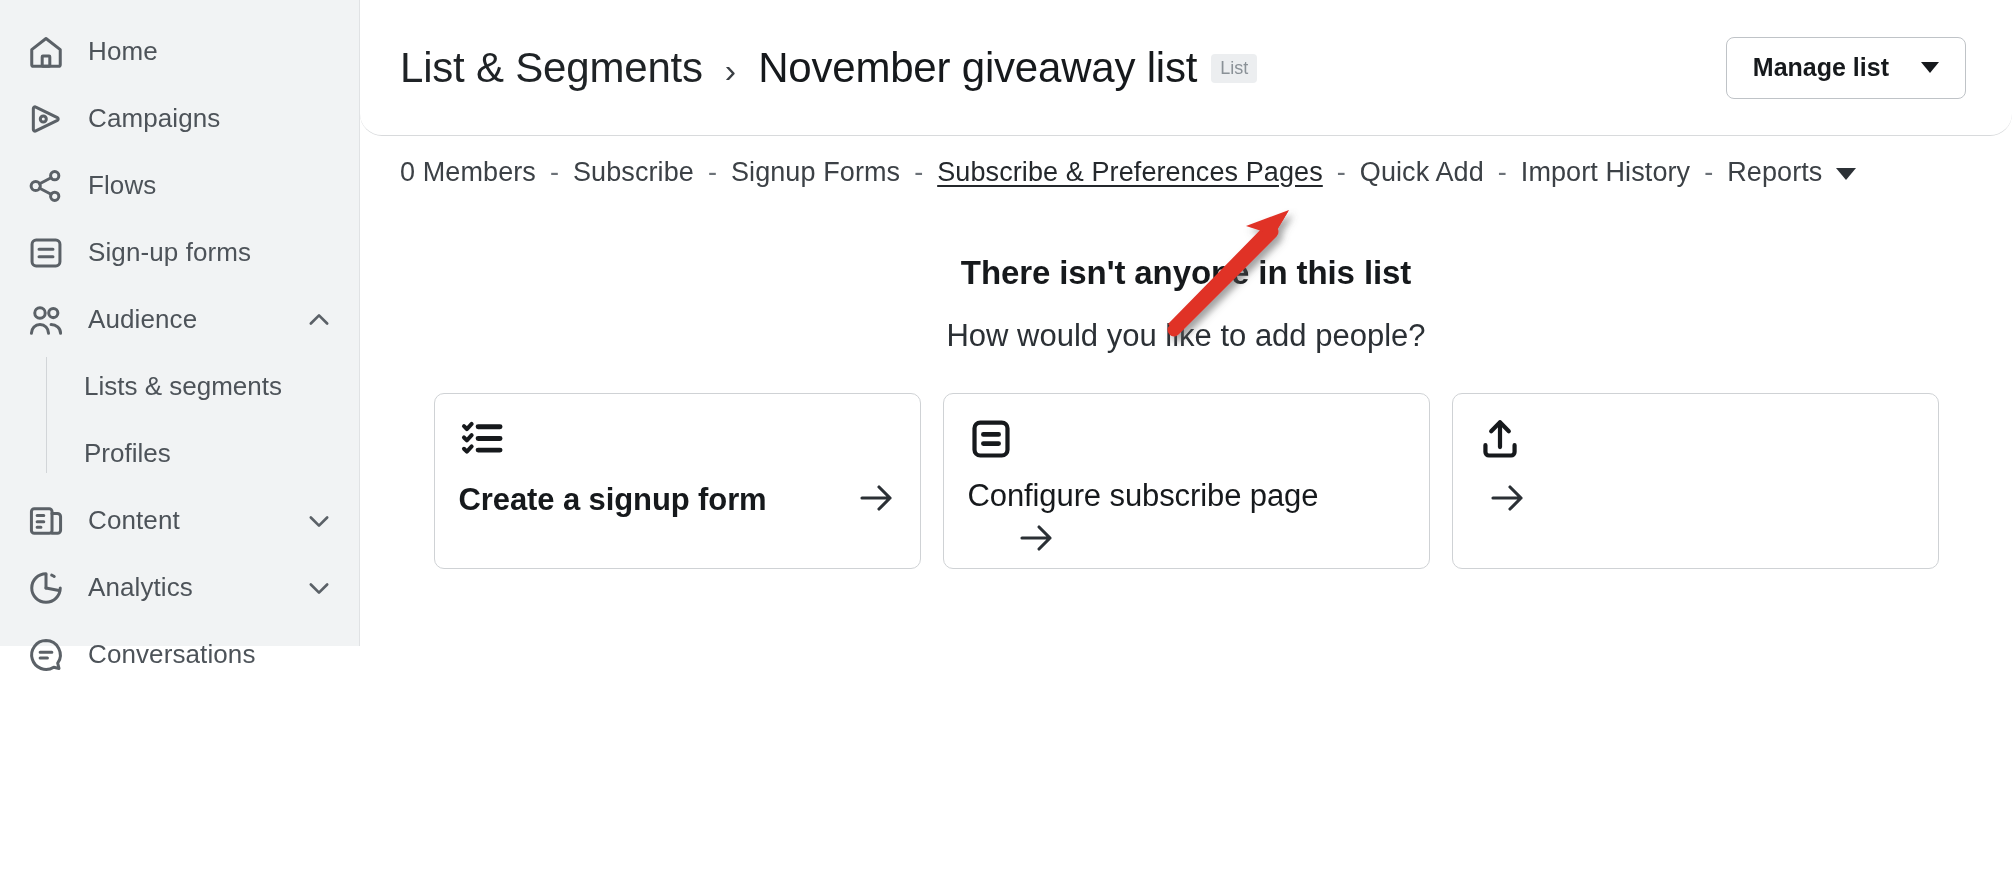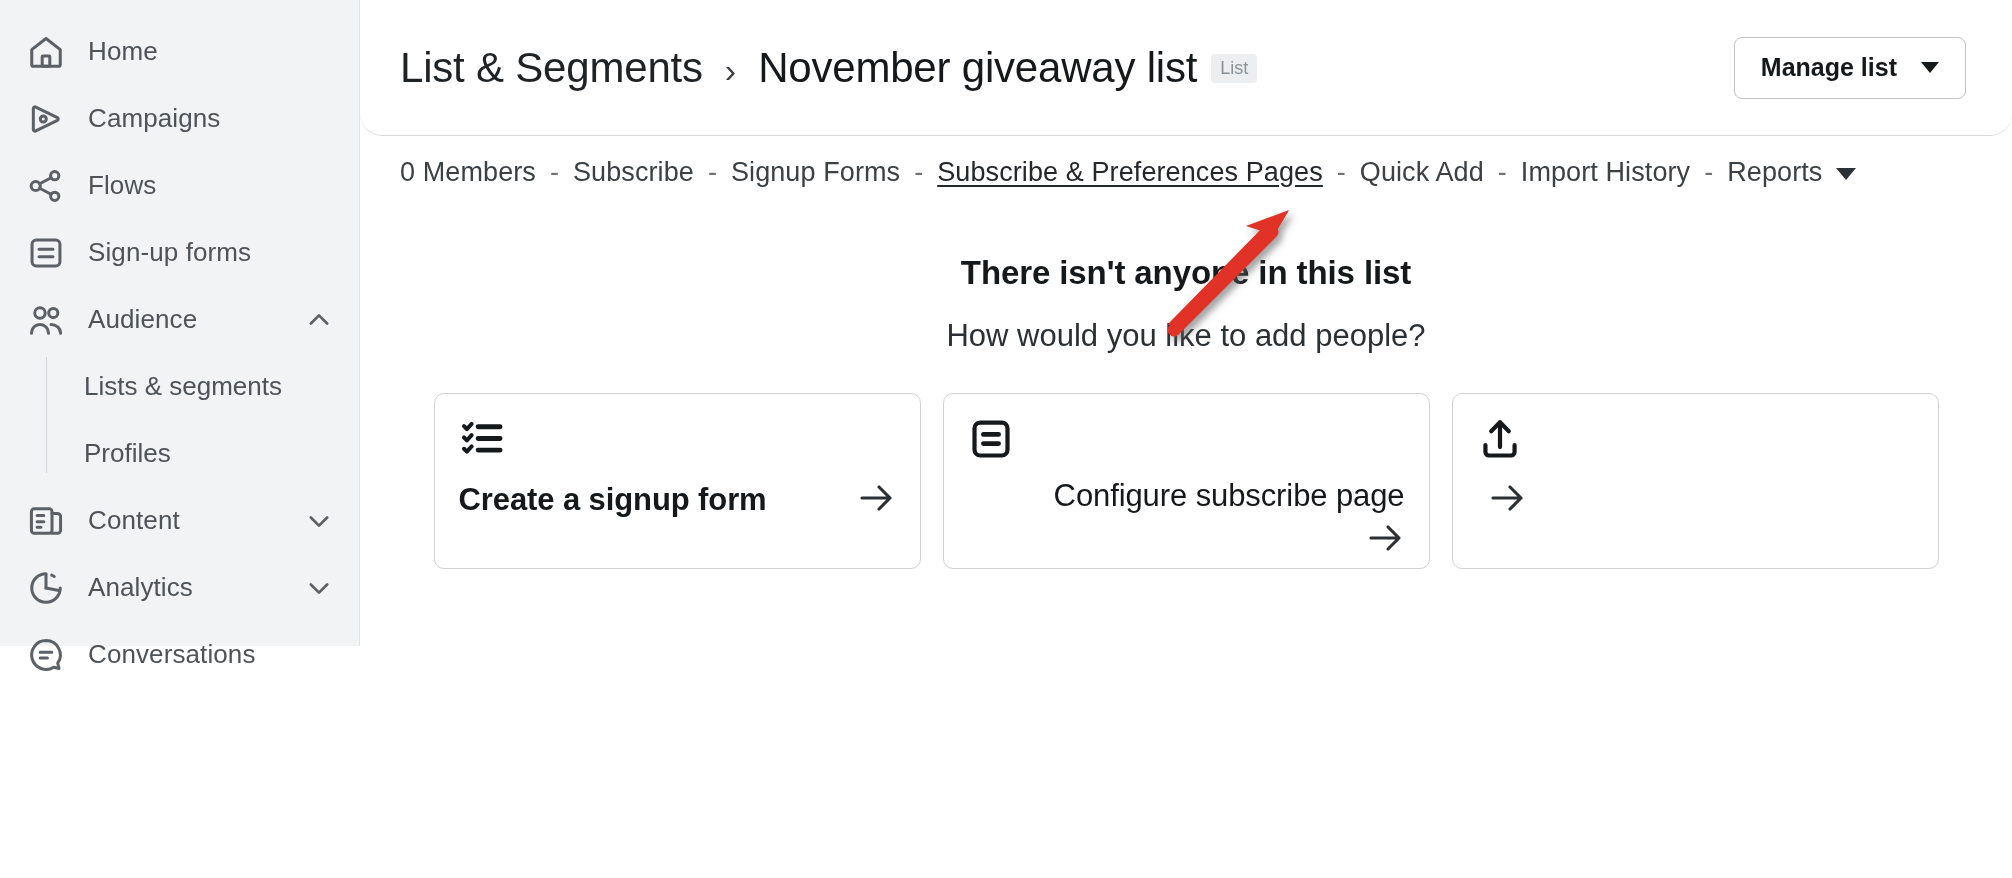--- a/index.html
+++ b/index.html
@@ -145,21 +145,21 @@
 
   #manage-list-button {
     margin-left: auto;
     border: 1px solid #bfc3c7;
     border-radius: 8px;
     background: #ffffff;
     height: 62px;
     padding: 0 26px;
     display: flex;
     align-items: center;
-    gap: 24px;
+    gap: 32px;
     cursor: pointer;
     font-family: inherit;
   }
   #manage-list-button .btn-text {
     font-size: 25px;
     font-weight: bold;
     color: #16191c;
     white-space: nowrap;
   }
   .caret-down {
@@ -263,21 +263,20 @@
     margin-left: 10px;
   }
   .action-card.wide-arrow .card-row {
     display: flex;
     align-items: center;
     justify-content: space-between;
     font-weight: bold;
   }
   .action-card.wrap-arrow .card-row {
     display: block;
-    text-align: right;
   }
   .action-card.wrap-arrow .card-arrow {
     display: block;
     margin-left: 48px;
     margin-top: 4px;
   }
 
   
   #red-arrow-annotation {
     position: absolute;

